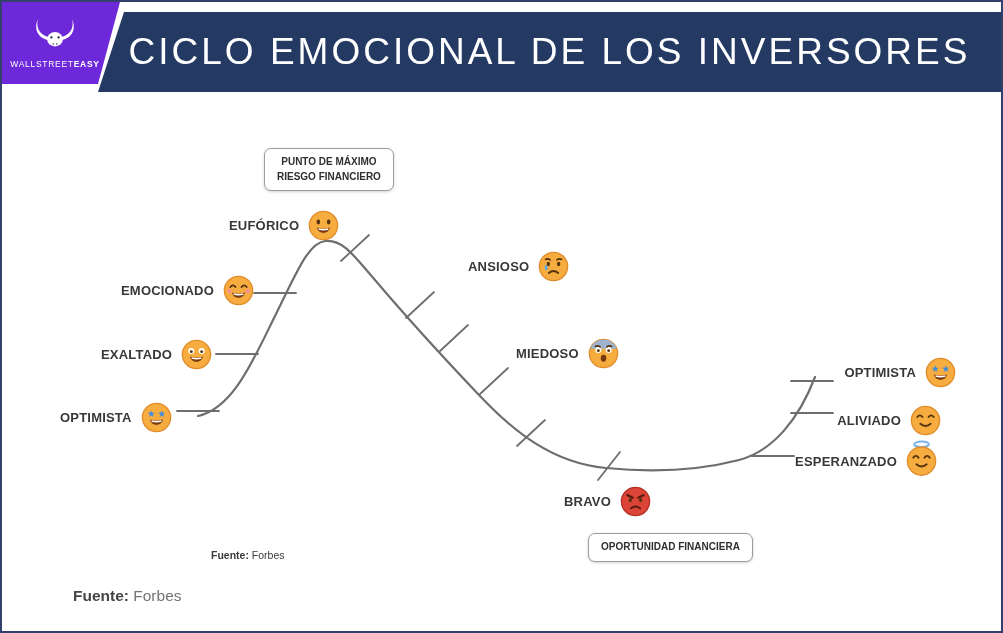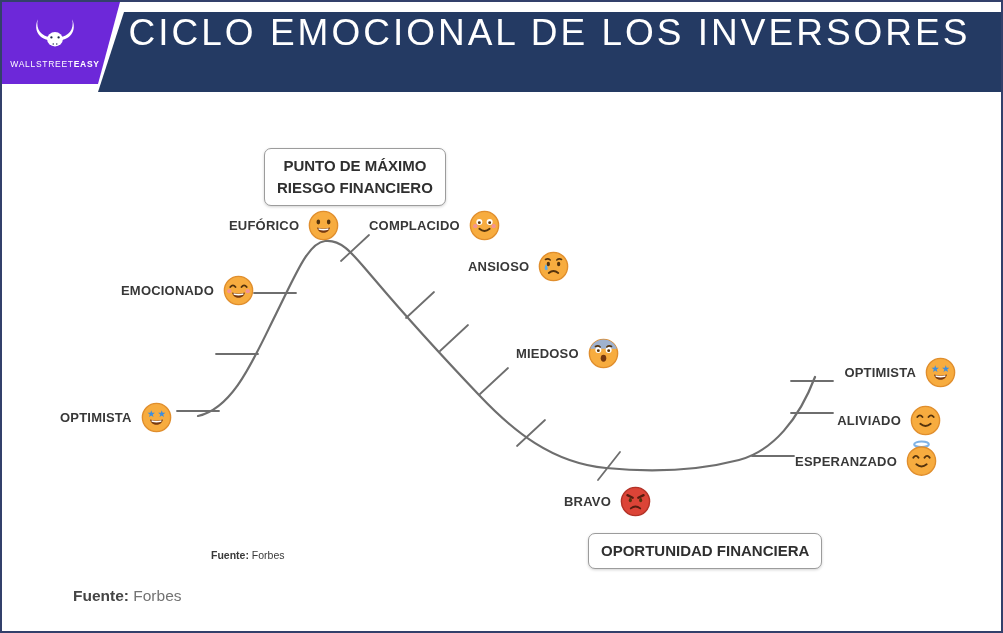--- a/index.html
+++ b/index.html
@@ -2,21 +2,21 @@
 <html><head>
 <meta charset="utf-8">
 <style>
   html,body{margin:0;padding:0;background:#fff;}
   .page{position:relative;width:1003px;height:633px;background:#fff;border:2px solid #33406B;
         box-sizing:border-box;overflow:hidden;font-family:"Liberation Sans",sans-serif;}
 
   
   .banner{position:absolute;left:96px;top:10px;right:0;height:80px;background:#243A63;
           clip-path:polygon(26px 0,100% 0,100% 100%,0 100%);
-          display:flex;justify-content:center;z-index:4;}
+          display:flex;align-items:center;justify-content:center;z-index:4;}
   .title{color:#fff;font-size:37px;letter-spacing:3px;font-weight:500;white-space:nowrap;}
   .logo{position:absolute;left:0;top:0;width:118px;height:82px;background:#6d28d9;
         clip-path:polygon(0 0,100% 0,calc(100% - 22px) 100%,0 100%);
         display:flex;flex-direction:column;align-items:center;justify-content:center;gap:5px;
         padding-right:12px;box-sizing:border-box;z-index:5;}
   .brand{color:#fff;font-size:8.5px;letter-spacing:.7px;white-space:nowrap;}
   .brand b{font-weight:bold;}
 
   
   .curve{position:absolute;left:0;top:0;z-index:1;pointer-events:none;}
@@ -25,21 +25,21 @@
 
   
   .item{position:absolute;display:flex;align-items:center;gap:9px;z-index:2;height:31px;}
   .elabel{font-weight:bold;font-size:13px;color:#383838;white-space:nowrap;letter-spacing:.2px;}
   .emoji{width:31px;height:31px;flex:0 0 auto;}
   .emoji svg{display:block;width:100%;height:100%;}
 
   
   .note{position:absolute;background:#fff;border:1.6px solid #9C9C9C;border-radius:7px;
         box-shadow:0 1px 3px rgba(0,0,0,.18);padding:6px 12px;text-align:center;
-        font-weight:bold;font-size:15px;line-height:1.45;color:#2F2F2F;z-index:3;white-space:nowrap;}
+        font-weight:bold;font-size:10px;line-height:1.45;color:#2F2F2F;z-index:3;white-space:nowrap;}
   .note-top{left:262px;top:146px;}
   .note-bottom{left:586px;top:531px;}
 
   
   .src-small{position:absolute;left:209px;top:547px;font-size:10.5px;color:#3A3A3A;z-index:2;}
   .src-small .lbl{font-weight:bold;}
   .src-big{position:absolute;left:71px;top:585px;font-size:15.5px;color:#4A4A4A;z-index:2;}
   .src-big .lbl{font-weight:bold;color:#454545;}
   .src-big .val{color:#737373;}
 </style>
@@ -95,20 +95,34 @@
     <span class="emoji">
         <svg viewBox="0 0 36 36" xmlns="http://www.w3.org/2000/svg">
           <circle cx="18" cy="18" r="16.4" fill="#F7AC3F" stroke="#E08E2D" stroke-width="1.6"></circle>
           <text x="12" y="17" font-size="11" text-anchor="middle" fill="#3E8EDE" font-family="DejaVu Sans, sans-serif">★</text>
           <text x="24" y="17" font-size="11" text-anchor="middle" fill="#3E8EDE" font-family="DejaVu Sans, sans-serif">★</text>
           <path d="M10.5 20.3 Q18 23 25.5 20.3 C24 28.6 12 28.6 10.5 20.3 Z" fill="#76380F"></path>
           <path d="M12.3 21.3 Q18 23.1 23.7 21.3 L23.7 22.9 Q18 24.7 12.3 22.9 Z" fill="#fff"></path>
         </svg>
       </span>
   </div>
+  <div class="item" style="left:99px;top:337px">
+    <span class="elabel">EXALTADO</span>
+    <span class="emoji">
+        <svg viewBox="0 0 36 36" xmlns="http://www.w3.org/2000/svg">
+          <circle cx="18" cy="18" r="16.4" fill="#F7AC3F" stroke="#E08E2D" stroke-width="1.6"></circle>
+          <circle cx="12" cy="14" r="3.5" fill="#fff"></circle>
+          <circle cx="24" cy="14" r="3.5" fill="#fff"></circle>
+          <circle cx="12" cy="14.7" r="1.7" fill="#54330D"></circle>
+          <circle cx="24" cy="14.7" r="1.7" fill="#54330D"></circle>
+          <path d="M10.5 20.3 Q18 23 25.5 20.3 C24 28.6 12 28.6 10.5 20.3 Z" fill="#76380F"></path>
+          <path d="M12.3 21.3 Q18 23.1 23.7 21.3 L23.7 22.9 Q18 24.7 12.3 22.9 Z" fill="#fff"></path>
+        </svg>
+      </span>
+  </div>
   <div class="item" style="left:119px;top:273px">
     <span class="elabel">EMOCIONADO</span>
     <span class="emoji">
         <svg viewBox="0 0 36 36" xmlns="http://www.w3.org/2000/svg">
           <circle cx="18" cy="18" r="16.4" fill="#F7AC3F" stroke="#E08E2D" stroke-width="1.6"></circle>
           <path d="M8.5 14 Q11.5 10 14.5 14" stroke="#54330D" stroke-width="2.2" fill="none" stroke-linecap="round"></path>
           <path d="M21.5 14 Q24.5 10 27.5 14" stroke="#54330D" stroke-width="2.2" fill="none" stroke-linecap="round"></path>
           <circle cx="7.3" cy="18.8" r="2.5" fill="#F2909F" opacity=".9"></circle>
           <circle cx="28.7" cy="18.8" r="2.5" fill="#F2909F" opacity=".9"></circle>
           <path d="M10.5 20.3 Q18 23 25.5 20.3 C24 28.6 12 28.6 10.5 20.3 Z" fill="#76380F"></path>
@@ -118,35 +132,20 @@
   </div>
   <div class="item" style="left:227px;top:208px">
     <span class="elabel">EUFÓRICO</span>
     <span class="emoji">
         <svg viewBox="0 0 36 36" xmlns="http://www.w3.org/2000/svg">
           <circle cx="18" cy="18" r="16.4" fill="#F7AC3F" stroke="#E08E2D" stroke-width="1.6"></circle>
           <ellipse cx="12" cy="14" rx="2.1" ry="2.8350000000000004" fill="#54330D"></ellipse>
           <ellipse cx="24" cy="14" rx="2.1" ry="2.8350000000000004" fill="#54330D"></ellipse>
           <path d="M10.5 20.3 Q18 23 25.5 20.3 C24 28.6 12 28.6 10.5 20.3 Z" fill="#76380F"></path>
           <path d="M12.3 21.3 Q18 23.1 23.7 21.3 L23.7 22.9 Q18 24.7 12.3 22.9 Z" fill="#fff"></path>
-        </svg>
-      </span>
-  </div>
-  <div class="item" style="left:367px;top:208px">
-    <span class="elabel">COMPLACIDO</span>
-    <span class="emoji">
-        <svg viewBox="0 0 36 36" xmlns="http://www.w3.org/2000/svg">
-          <circle cx="18" cy="18" r="16.4" fill="#F7AC3F" stroke="#E08E2D" stroke-width="1.6"></circle>
-          <circle cx="12" cy="14" r="3.5" fill="#fff"></circle>
-          <circle cx="24" cy="14" r="3.5" fill="#fff"></circle>
-          <circle cx="12" cy="14.7" r="1.7" fill="#54330D"></circle>
-          <circle cx="24" cy="14.7" r="1.7" fill="#54330D"></circle>
-          <circle cx="7.3" cy="18.8" r="2.5" fill="#F2909F" opacity=".9"></circle>
-          <circle cx="28.7" cy="18.8" r="2.5" fill="#F2909F" opacity=".9"></circle>
-          <path d="M12 21.8 Q18 26.8 24 21.8" stroke="#54330D" stroke-width="2.2" fill="none" stroke-linecap="round"></path>
         </svg>
       </span>
   </div>
   <div class="item" style="left:466px;top:249px">
     <span class="elabel">ANSIOSO</span>
     <span class="emoji">
         <svg viewBox="0 0 36 36" xmlns="http://www.w3.org/2000/svg">
           <circle cx="18" cy="18" r="16.4" fill="#F7AC3F" stroke="#E08E2D" stroke-width="1.6"></circle>
           <path d="M8.6 9.8 Q11.8 8.2 14.2 10.4" stroke="#54330D" stroke-width="1.8" fill="none" stroke-linecap="round"></path>
           <path d="M27.4 9.8 Q24.2 8.2 21.8 10.4" stroke="#54330D" stroke-width="1.8" fill="none" stroke-linecap="round"></path>

